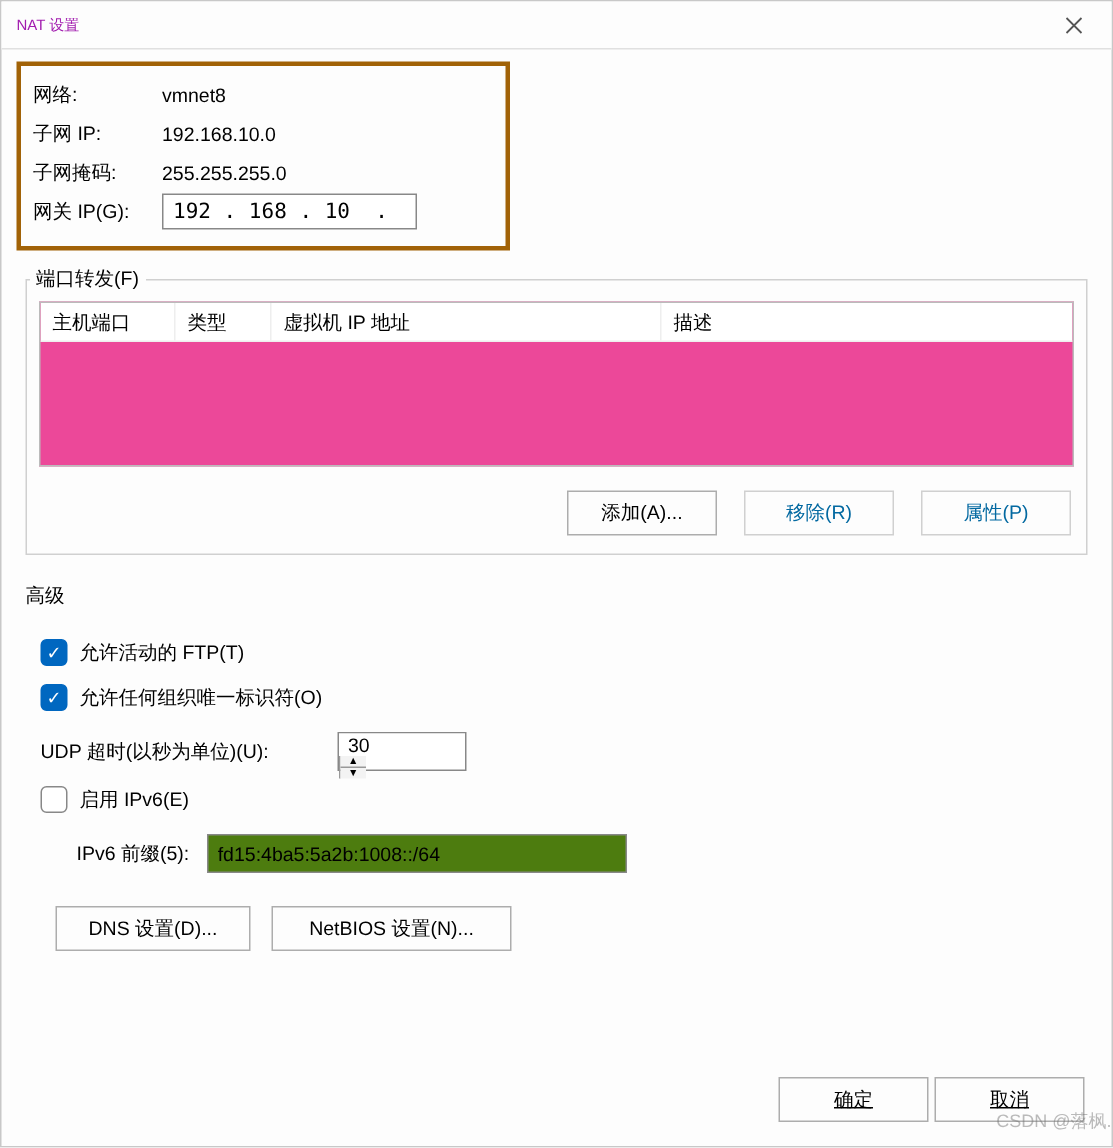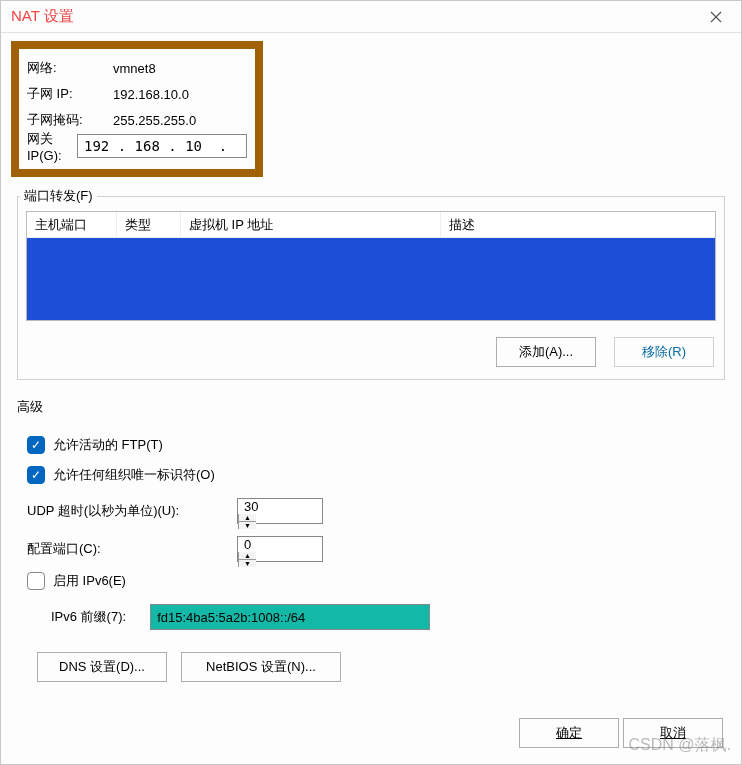--- a/index.html
+++ b/index.html
@@ -19,38 +19,38 @@
   position: relative;
 }
 .titlebar {
   height: 32px;
   display: flex;
   align-items: center;
   padding: 0 10px;
   border-bottom: 1px solid #e0e0e0;
   background: #fdfdfd;
 }
-.titlebar .title { flex: 1; color: #ef4444; font-size: 15px; }
+.titlebar .title { flex: 1; color: #a21caf; font-size: 10px; }
 .close-btn {
   width: 30px; height: 30px;
   display: flex; align-items: center; justify-content: center;
   color: #555; font-size: 14px;
   cursor: pointer;
 }
 .content {
   flex: 1;
   padding: 14px 16px 0 16px;
   display: flex;
   flex-direction: column;
   gap: 8px;
 }
 .highlight-box {
-  border: 8px solid #a16207;
+  border: 3px solid #a16207;
   padding: 6px 8px 10px 8px;
-  width: 252px;
+  width: 329px;
   margin-left: -6px;
   margin-top: -6px;
 }
 .info-row {
   display: flex;
   align-items: center;
   height: 26px;
   gap: 4px;
 }
 .info-label { width: 82px; }
@@ -68,21 +68,21 @@
   padding: 0;
   margin-top: 2px;
 }
 fieldset > legend {
   padding: 0 4px;
   margin-left: 2px;
 }
 .table-container {
   margin: 6px 8px 8px 8px;
   border: 1px solid #bbb;
-  background: #1d4ed8;
+  background: #ec4899;
   height: 110px;
   overflow: hidden;
 }
 .table-header {
   display: flex;
   background: #fff;
   border-bottom: 1px solid #eee;
   height: 26px;
   align-items: center;
   font-size: 13px;
@@ -134,21 +134,21 @@
   border: 1px solid #0067c0;
   color: #fff;
 }
 .chk.unchecked {
   background: #fff;
   border: 1.5px solid #888;
 }
 .field-row {
   display: flex;
   align-items: center;
-  gap: 24px;
+  gap: 12px;
   height: 34px;
   margin-top: 4px;
 }
 .spin-wrap {
   display: flex;
   border: 1px solid #888;
   height: 26px;
   background: #fff;
   flex-direction: column;
 }
@@ -167,40 +167,40 @@
   flex:1; display:flex; align-items:center; justify-content:center;
   font-size: 7px; background:#f3f3f3; cursor:pointer;
   line-height: 1;
 }
 .spin-btns div:first-child { border-bottom: 1px solid #999; }
 .ipv6-input {
   border: 1px solid #888;
   height: 26px;
   width: 280px;
   padding: 0 6px;
-  background: #14b8a6;
+  background: #4d7c0f;
   font-size: 13px;
 }
 .sub-btn-row {
   display: flex;
   gap: 14px;
   padding: 18px 0 4px 10px;
 }
 .footer {
   display: flex;
   justify-content: flex-end;
   gap: 4px;
   padding: 14px 18px 16px 0;
   text-decoration: underline;
 }
 .watermark {
   position: absolute;
-  right: 10px;
+  right: 0;
   bottom: 8px;
-  font-size: 16px;
+  font-size: 12px;
   color: rgba(120,120,120,0.5);
   pointer-events: none;
   margin-top: 26px;
 }
 </style>
 </head>
 <body>
 
 <div class="window">
   <div class="titlebar">
@@ -239,20 +239,21 @@
         <div class="table-header">
           <div class="th th1">主机端口</div>
           <div class="th th2">类型</div>
           <div class="th th3">虚拟机 IP 地址</div>
           <div class="th th4">描述</div>
         </div>
       </div>
       <div class="btn-row">
         <button class="btn">添加(A)...</button>
         <button class="btn" disabled="">移除(R)</button>
+        <button class="btn" disabled="">属性(P)</button>
       </div>
     </fieldset>
 
     <div class="section-title">高级</div>
 
     <div class="advanced">
       <div class="chk-row">
         <span class="chk checked">✓</span>
         <span>允许活动的 FTP(T)</span>
       </div>
@@ -265,38 +266,28 @@
         <span style="width:186px">UDP 超时(以秒为单位)(U):</span>
         <div class="spin-wrap">
           <input value="30" style="">
           <div class="spin-btns">
             <div>▲</div>
             <div>▼</div>
           </div>
         </div>
       </div>
 
-      <div class="field-row">
-        <span style="width:186px">配置端口(C):</span>
-        <div class="spin-wrap">
-          <input value="0" style="">
-          <div class="spin-btns">
-            <div>▲</div>
-            <div>▼</div>
-          </div>
-        </div>
-      </div>
 
       <div class="chk-row">
         <span class="chk unchecked"></span>
         <span>启用 IPv6(E)</span>
       </div>
 
       <div class="field-row" style="padding-left:24px">
-        <span>IPv6 前缀(7):</span>
+        <span>IPv6 前缀(5):</span>
         <input class="ipv6-input" value="fd15:4ba5:5a2b:1008::/64" style="">
       </div>
 
       <div class="sub-btn-row">
         <button class="btn" style="min-width:130px">DNS 设置(D)...</button>
         <button class="btn" style="min-width:160px">NetBIOS 设置(N)...</button>
       </div>
     </div>
 
   </div>

